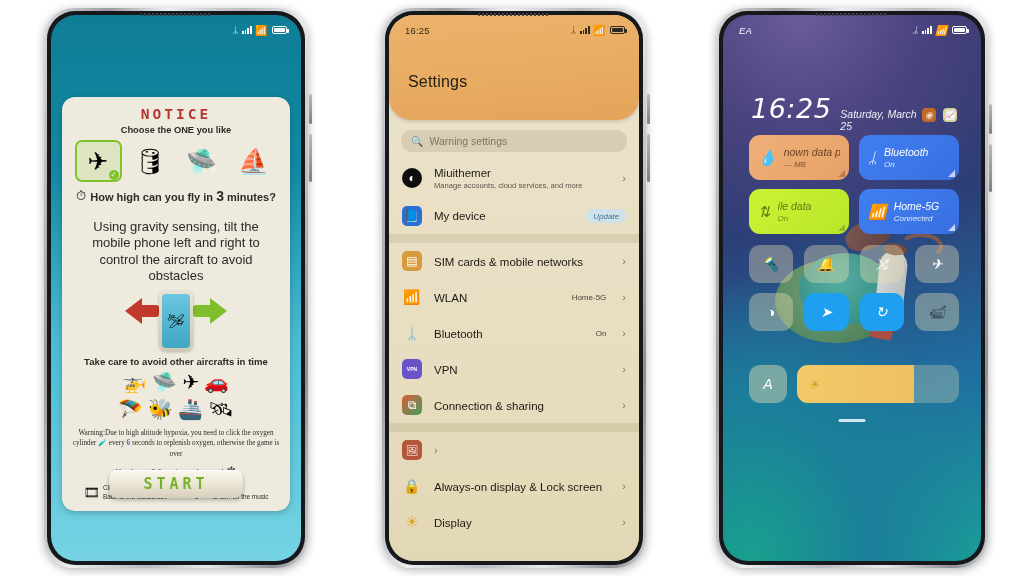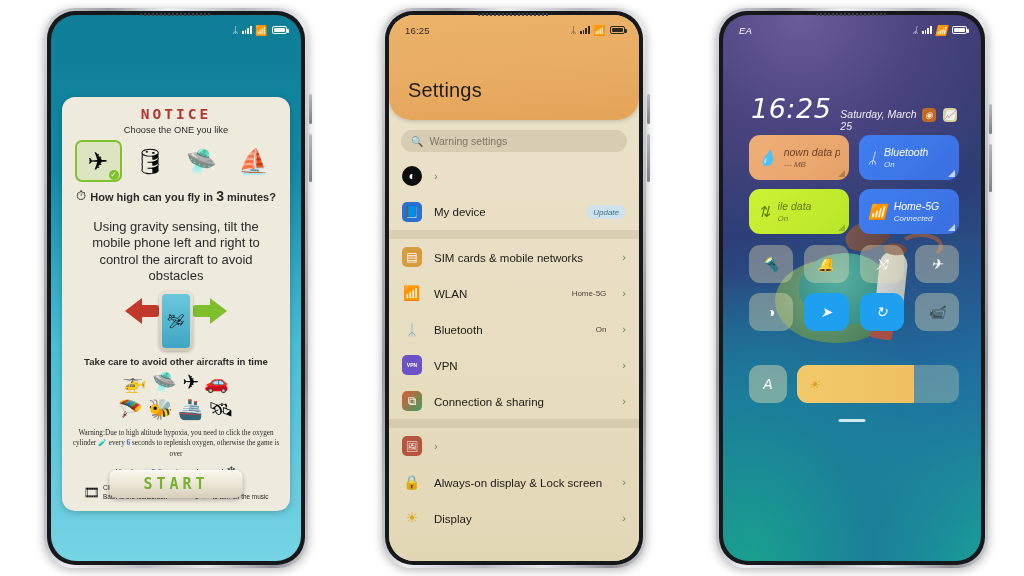--- a/index.html
+++ b/index.html
@@ -51,21 +51,21 @@
 
   
   #s1 { background: linear-gradient(180deg,#0f7d96 0%,#1189a4 28%,#49bdd4 60%,#76d4e4 100%); }
   #s1 .statusbar { color:#ffffff; }
   .notice-card { position:absolute; left:11px; right:11px; top:82px;
                  background:#efeade; border-radius:13px; padding:8px 8px 8px;
                  box-shadow:0 2px 6px rgba(0,0,0,.22);
                  display:flex; flex-direction:column; align-items:center;justify-content:space-between; }
   .notice-title { font-family:"DejaVu Sans Mono", monospace; color:#b4362f;
                   font-size:14.5px; font-weight:bold; letter-spacing:3px; margin-top:1px;}
-  .notice-sub { color:#2c2b28; font-size:9.3px; font-weight:normal; margin-top:3px; }
+  .notice-sub { color:#2c2b28; font-size:9.3px; font-weight:bold; margin-top:3px; }
   .craft-row { display:flex; gap:5px; margin-top:5px; align-items:center; justify-content:center;}
   .craft { width:47px; height:42px; border-radius:7px; position:relative;
            display:flex; align-items:center; justify-content:center; font-size:25px;}
   .craft.sel { border:2.5px solid #7fc22c; background:rgba(160,210,90,.22); }
   .craft .tick{position:absolute;right:1px;bottom:0px;width:10px;height:10px;border-radius:50%;
                background:#7fc22c;color:#fff;font-size:7px;display:flex;align-items:center;justify-content:center;}
   .c-plane-red { background:radial-gradient(circle at 42% 45%, #d94b3e 0 36%, #b0392f 37% 62%, transparent 63%),
                  linear-gradient(120deg,transparent 40%,#c1423a 40% 60%,transparent 60%); }
   .line-how { display:flex; align-items:center; gap:4px; margin-top:6px; }
   .how-txt { color:#2c2b28; font-size:11px; font-weight:bold; }
@@ -107,21 +107,21 @@
                font-family:"DejaVu Sans Mono",monospace; font-size:15px; font-weight:bold;
                letter-spacing:4px; color:#76b22e; }
 
   
   #s2 { background: linear-gradient(180deg,#ece4cf 0%,#e5dcc3 45%,#ded3b6 100%); }
   #s2 .statusbar { color:#2f2a20; }
   .set-header { position:absolute; top:0; left:0; right:0; height:105px;
                 background:linear-gradient(175deg,#edb36a 0%,#e8ab62 60%,#e3a458 100%);
                 border-bottom-left-radius:22px; border-bottom-right-radius:22px;
                 box-shadow:0 1px 4px rgba(0,0,0,.18); z-index:20; }
-  .set-title { position:absolute; left:19px; bottom:18px; font-size:20px;
+  .set-title { position:absolute; left:19px; bottom:29px; font-size:16px;
                color:#201c16; letter-spacing:.2px; }
   .set-body { position:absolute; top:105px; left:0; right:0; bottom:0; overflow:hidden;
               background:linear-gradient(180deg,#eae1c9 0%,#e7ddc0 55%,#e2d7b5 100%); }
   .searchbar { margin:10px 12px 0; height:22px; border-radius:12px;
                background:rgba(188,178,148,.42); display:flex; align-items:center;
                gap:6px; padding:0 10px; }
   .searchbar .mag { font-size:10px; color:#4f8f4f; }
   .searchbar span.ph { font-size:10.5px; color:#7d7661; }
   .grp { background:transparent; }
   .srow { display:flex; align-items:center; gap:12px; padding:8px 13px; min-height:34px; }
@@ -359,20 +359,24 @@
           <div class="searchbar">
             <span class="mag">🔍</span>
             <span class="ph">Warning settings</span>
           </div>
 
           <div class="grp" style="margin-top:6px">
             <div class="srow">
               <span class="sic" style="background:#0d0d0d;border-radius:50%">
                 <span>◐</span>
                 </span>
+              <span class="stext">
+                <span class="stitle" style="display:block">Miuithemer</span>
+                <span class="ssub" style="display:block">Manage accounts, cloud services, and more</span>
+              </span>
               <span class="chev">›</span>
             </div>
             <div class="srow">
               <span class="sic" style="background:#2b6fd4">
                 <span>📘</span>
                 </span>
               <span class="stext">
                 <span class="stitle" style="display:block">My device</span>
               </span>
               <span class="badge">Update</span>

